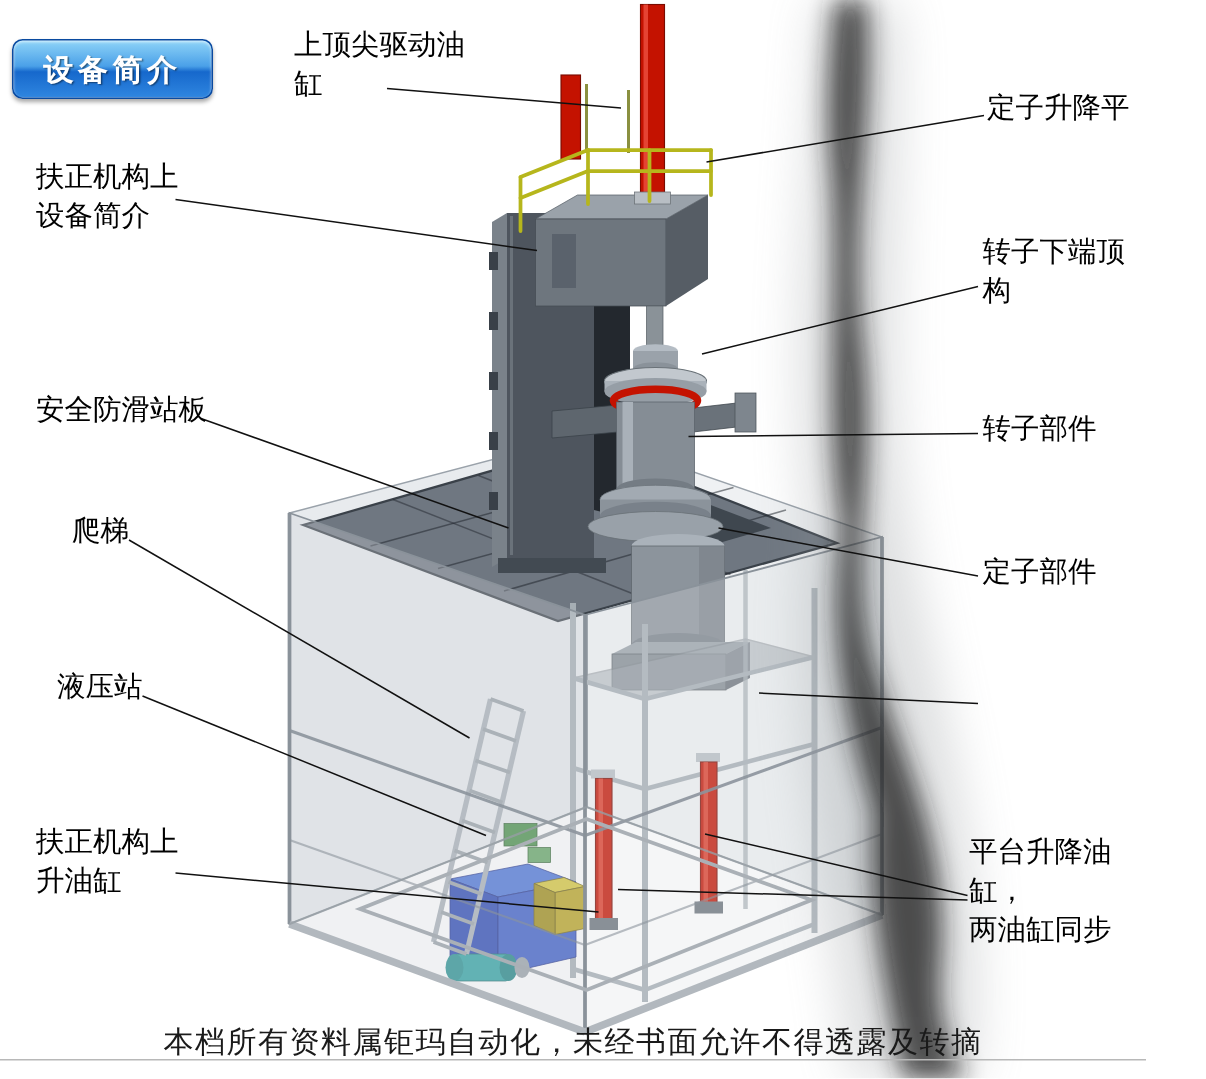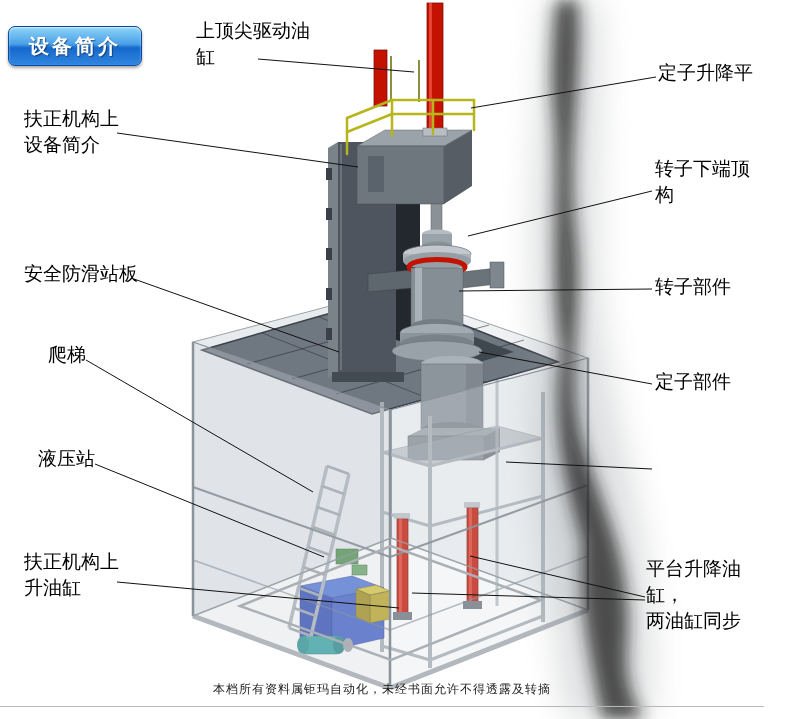--- a/index.html
+++ b/index.html
@@ -18,21 +18,21 @@
     text-shadow:1px 1px 1px rgba(0,0,0,0.45);
     cursor:default;
   }
   .label{
     position:absolute;color:#000;font-size:19px;line-height:26px;
     white-space:pre-line;font-family:"Liberation Serif","DejaVu Serif",serif;
     font-weight:500;
   }
   .footer{
     position:absolute;left:50%;top:681px;transform:translateX(-50%);
-    color:#1a1a1a;font-size:12px;letter-spacing:1px;white-space:nowrap;
+    color:#1a1a1a;font-size:20px;letter-spacing:1px;white-space:nowrap;
     font-family:"Liberation Serif","DejaVu Serif",serif;
   }
   .bottom-rule{
     position:absolute;left:0;top:706px;width:804px;height:1px;background:#b8b8b8;
   }
 </style>
 </head>
 <body>
 
 <div class="stage">

